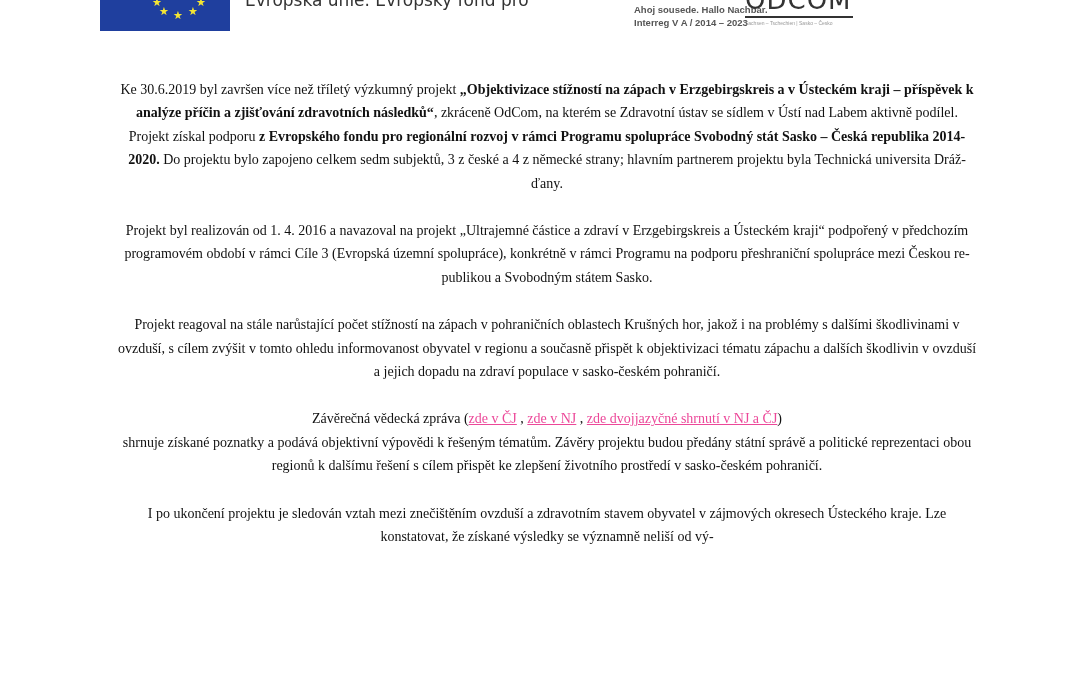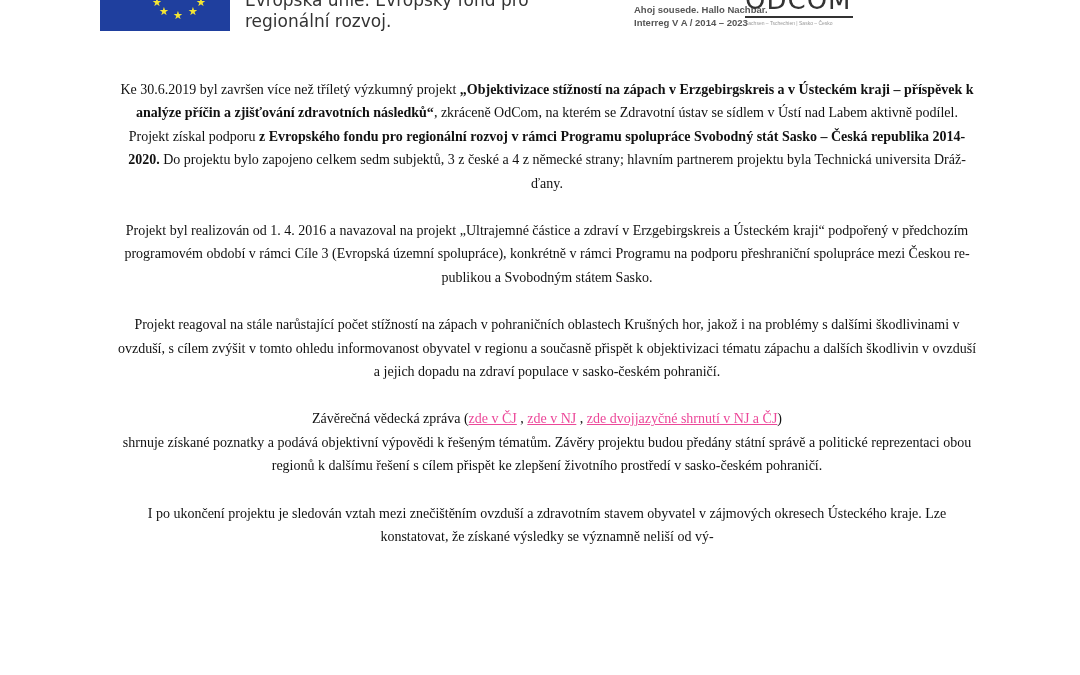--- a/index.html
+++ b/index.html
@@ -45,21 +45,20 @@
 <div class="header">
   <div class="eu-flag">
     <span class="star" style="left:52px;top:-3px">★</span>
     <span class="star" style="left:96px;top:-3px">★</span>
     <span class="star" style="left:59px;top:6px">★</span>
     <span class="star" style="left:88px;top:6px">★</span>
     <span class="star" style="left:73px;top:10px">★</span>
   </div>
   <div class="eu-text">
     <div>Evropská unie. Evropský fond pro</div>
-    <div>regionální rozvoj.</div>
   </div>
   <div class="interreg">
     <div>Ahoj sousede. Hallo Nachbar.</div>
     <div>Interreg V A / 2014 – 2023</div>
   </div>
   <div class="odcom">
     <div class="odcom-word">ODCOM</div>
     <div class="odcom-line"></div>
     <div class="odcom-sub">Sachsen – Tschechien | Sasko – Česko</div>
   </div>

